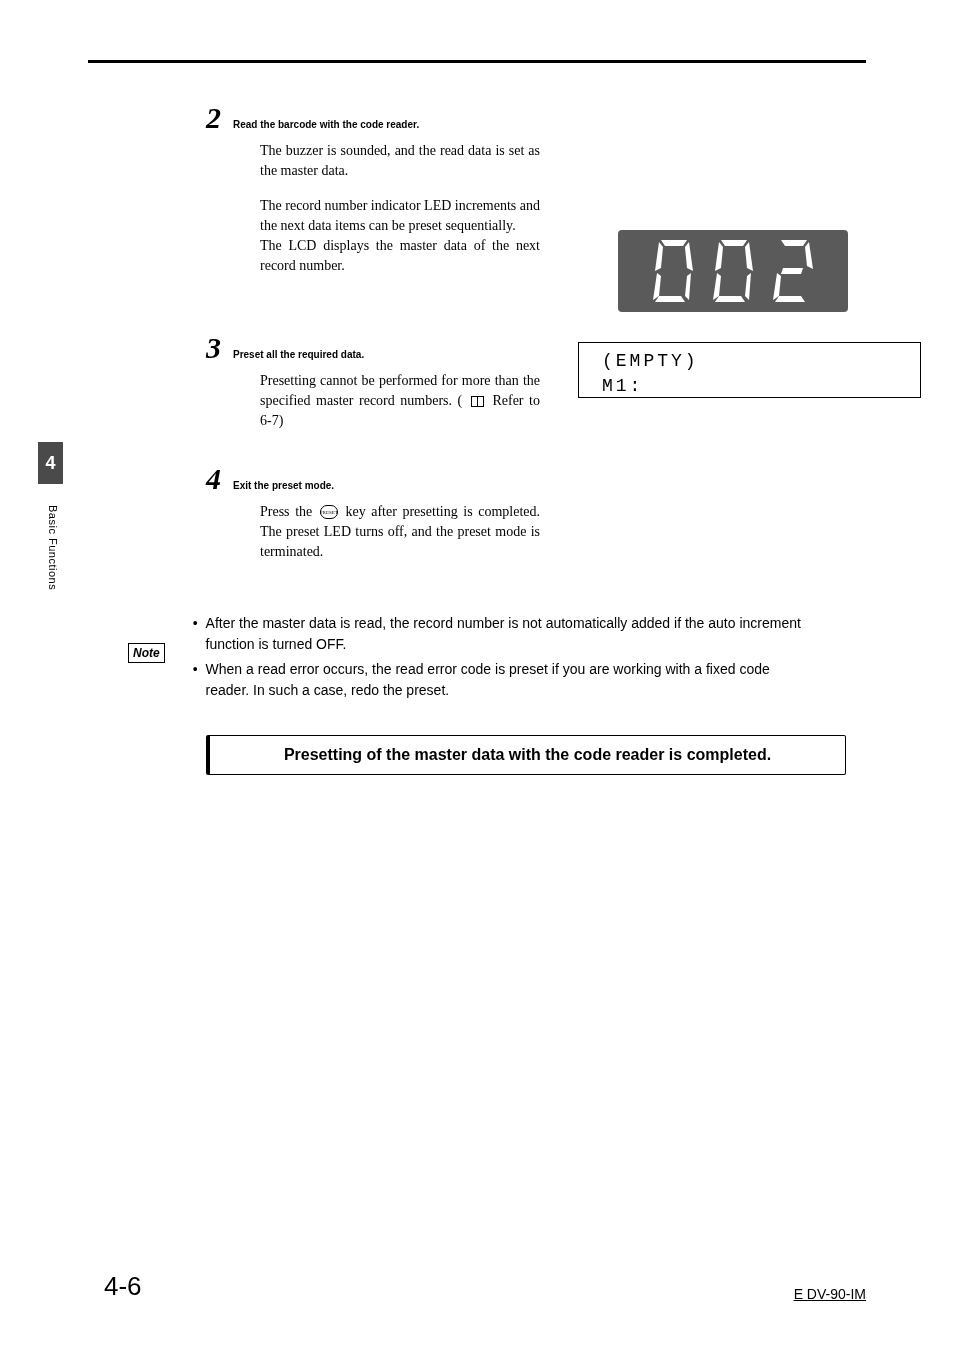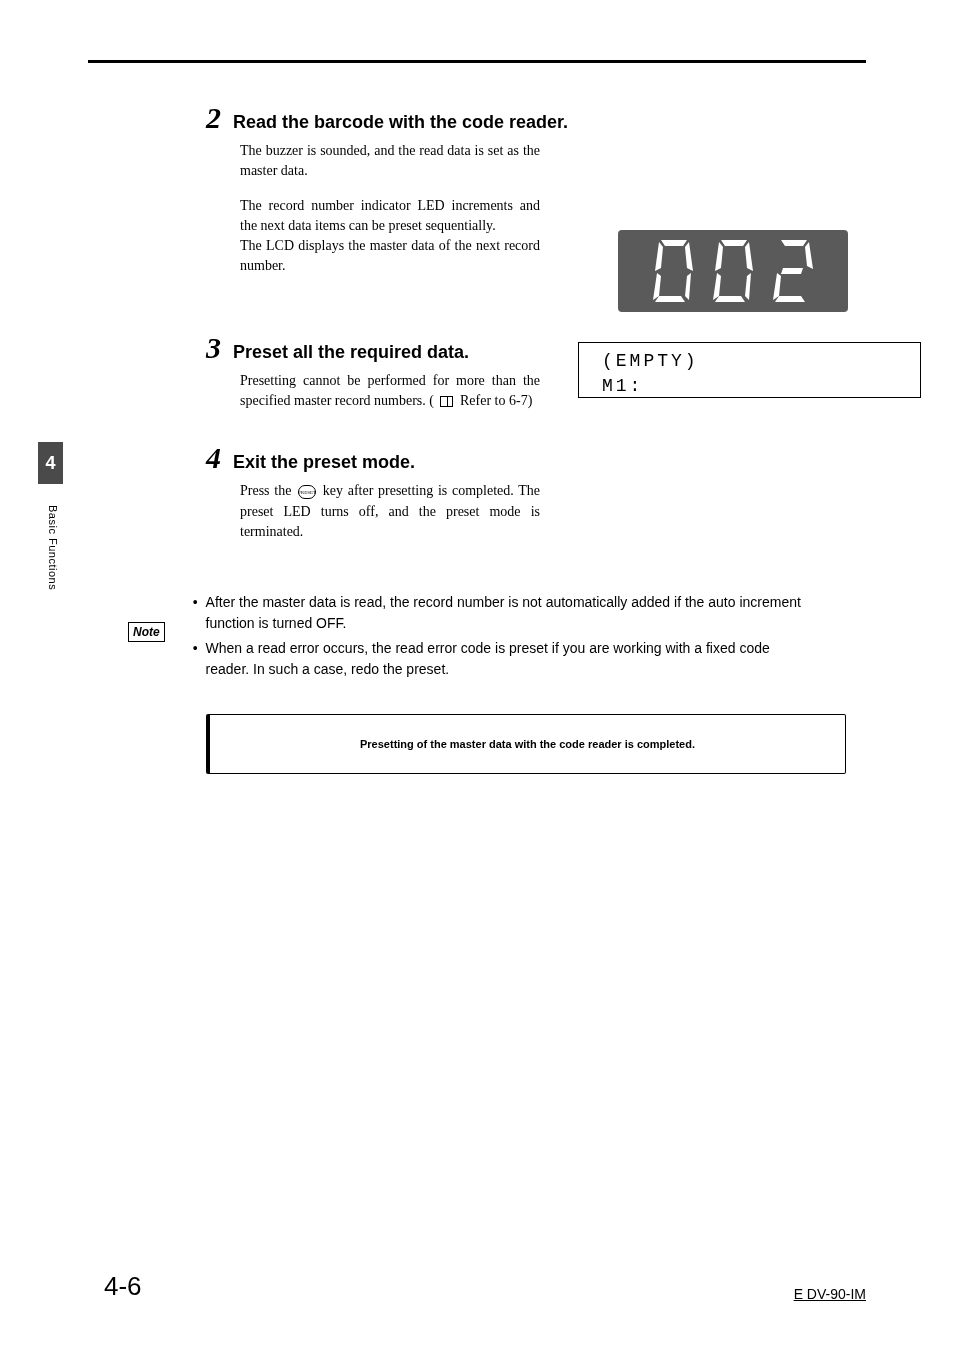--- a/index.html
+++ b/index.html
@@ -64,33 +64,34 @@
     }
     .step-num {
       font-family: "Times New Roman", serif;
       font-size: 30px;
       font-weight: bold;
       font-style: italic;
       margin-right: 12px;
       line-height: 1;
     }
     .step-title {
-      font-size: 18px;
+      font-size: 10px;
       font-weight: bold;
     }
     .step-body {
       margin-left: 34px;
       width: 300px;
     }
     .step-body p {
       font-size: 14px;
       font-family: "Times New Roman", Georgia, serif;
       line-height: 1.45;
       text-align: justify;
       margin-bottom: 14px;
+      margin-left: 20px;
     }
     .right-graphics {
       position: absolute;
       left: 578px;
       top: 230px;
     }
     .led-display {
       width: 230px;
       height: 82px;
       background: #5a5a5a;
@@ -175,28 +176,28 @@
       display: flex;
       margin-bottom: 4px;
     }
     .notes-list .dot {
       margin-right: 8px;
     }
     .completion-box {
       margin-top: 30px;
       margin-left: 118px;
       width: 640px;
-      height: 60px;
+      height: 40px;
       border: 1px solid #000;
       border-left: 4px solid #000;
       border-radius: 2px;
       display: flex;
       align-items: center;
       justify-content: center;
-      font-size: 11px;
+      font-size: 16px;
       font-weight: bold;
       font-family: Arial, sans-serif;
     }
     .footer {
       position: absolute;
       bottom: 50px;
       left: 104px;
       right: 88px;
       display: flex;
       justify-content: space-between;

